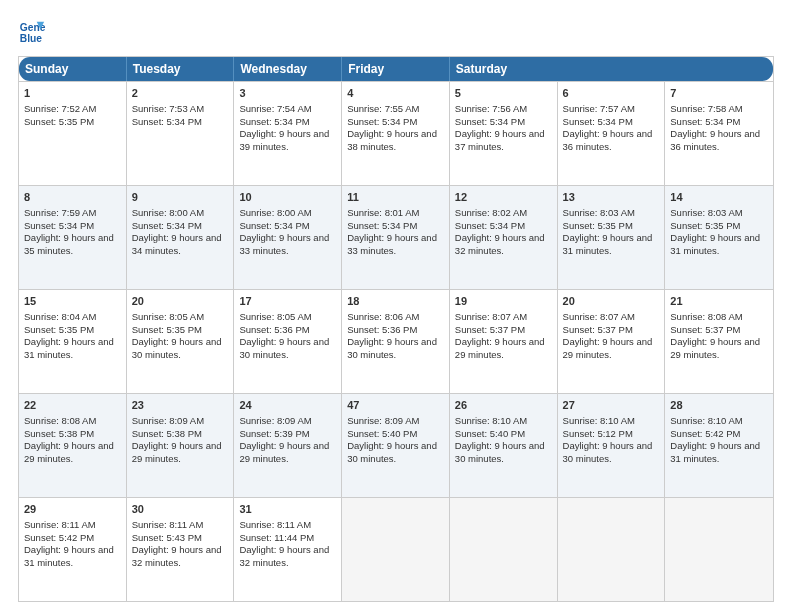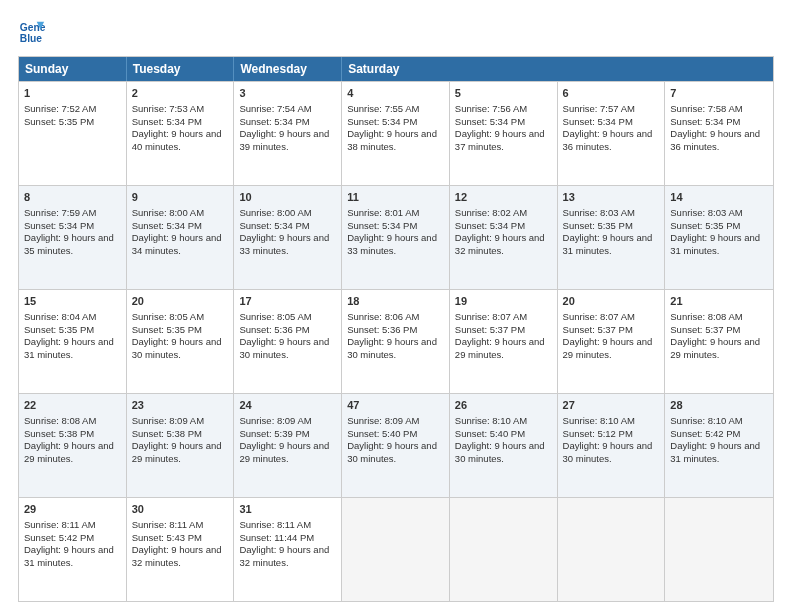--- a/index.html
+++ b/index.html
@@ -48,20 +48,21 @@
     .calendar {
       flex: 1;
       display: flex;
       flex-direction: column;
       border: 1px solid #ccc;
     }
     .cal-header {
       display: grid;
       grid-template-columns: repeat(7, 1fr);
       background: #2e6da4;
+      border-radius: 11px;
     }
     .cal-header-cell {
       color: #fff;
       font-size: 12px;
       font-weight: bold;
       padding: 5px 6px;
       text-align: left;
       border-right: 1px solid #5590c0;
     }
     .cal-header-cell:last-child { border-right: none; }
@@ -111,26 +112,27 @@
       <div class="main-title"></div>
       <div class="subtitle"></div>
     </div>
   </div>
 
   <div class="calendar">
     <div class="cal-header" id="cal-header">
         <div class="cal-header-cell">Sunday</div>
         <div class="cal-header-cell">Tuesday</div>
         <div class="cal-header-cell">Wednesday</div>
+        <div class="cal-header-cell">Friday</div>
         <div class="cal-header-cell">Saturday</div>
       </div>
     <div class="cal-body" id="cal-body">
         <div class="cal-row">
           <div class="cal-cell"><span class="day-num">1</span><span>Sunrise: 7:52 AM</span><br><span>Sunset: 5:35 PM</span><br></div>
-          <div class="cal-cell"><span class="day-num">2</span><span>Sunrise: 7:53 AM</span><br><span>Sunset: 5:34 PM</span><br><span>Daylight: 9 hours and 40 minutes.</span></div>
+          <div class="cal-cell"><span class="day-num">2</span><span>Sunrise: 7:53 AM</span><br><span>Sunset: 5:34 PM</span><br></div>
           <div class="cal-cell"><span class="day-num">3</span><span>Sunrise: 7:54 AM</span><br><span>Sunset: 5:34 PM</span><br><span>Daylight: 9 hours and 39 minutes.</span></div>
           <div class="cal-cell"><span class="day-num">4</span><span>Sunrise: 7:55 AM</span><br><span>Sunset: 5:34 PM</span><br><span>Daylight: 9 hours and 38 minutes.</span></div>
           <div class="cal-cell"><span class="day-num">5</span><span>Sunrise: 7:56 AM</span><br><span>Sunset: 5:34 PM</span><br><span>Daylight: 9 hours and 37 minutes.</span></div>
           <div class="cal-cell"><span class="day-num">6</span><span>Sunrise: 7:57 AM</span><br><span>Sunset: 5:34 PM</span><br><span>Daylight: 9 hours and 36 minutes.</span></div>
           <div class="cal-cell"><span class="day-num">7</span><span>Sunrise: 7:58 AM</span><br><span>Sunset: 5:34 PM</span><br><span>Daylight: 9 hours and 36 minutes.</span></div>
         </div>
         <div class="cal-row">
           <div class="cal-cell"><span class="day-num">8</span><span>Sunrise: 7:59 AM</span><br><span>Sunset: 5:34 PM</span><br><span>Daylight: 9 hours and 35 minutes.</span></div>
           <div class="cal-cell"><span class="day-num">9</span><span>Sunrise: 8:00 AM</span><br><span>Sunset: 5:34 PM</span><br><span>Daylight: 9 hours and 34 minutes.</span></div>
           <div class="cal-cell"><span class="day-num">10</span><span>Sunrise: 8:00 AM</span><br><span>Sunset: 5:34 PM</span><br><span>Daylight: 9 hours and 33 minutes.</span></div>

